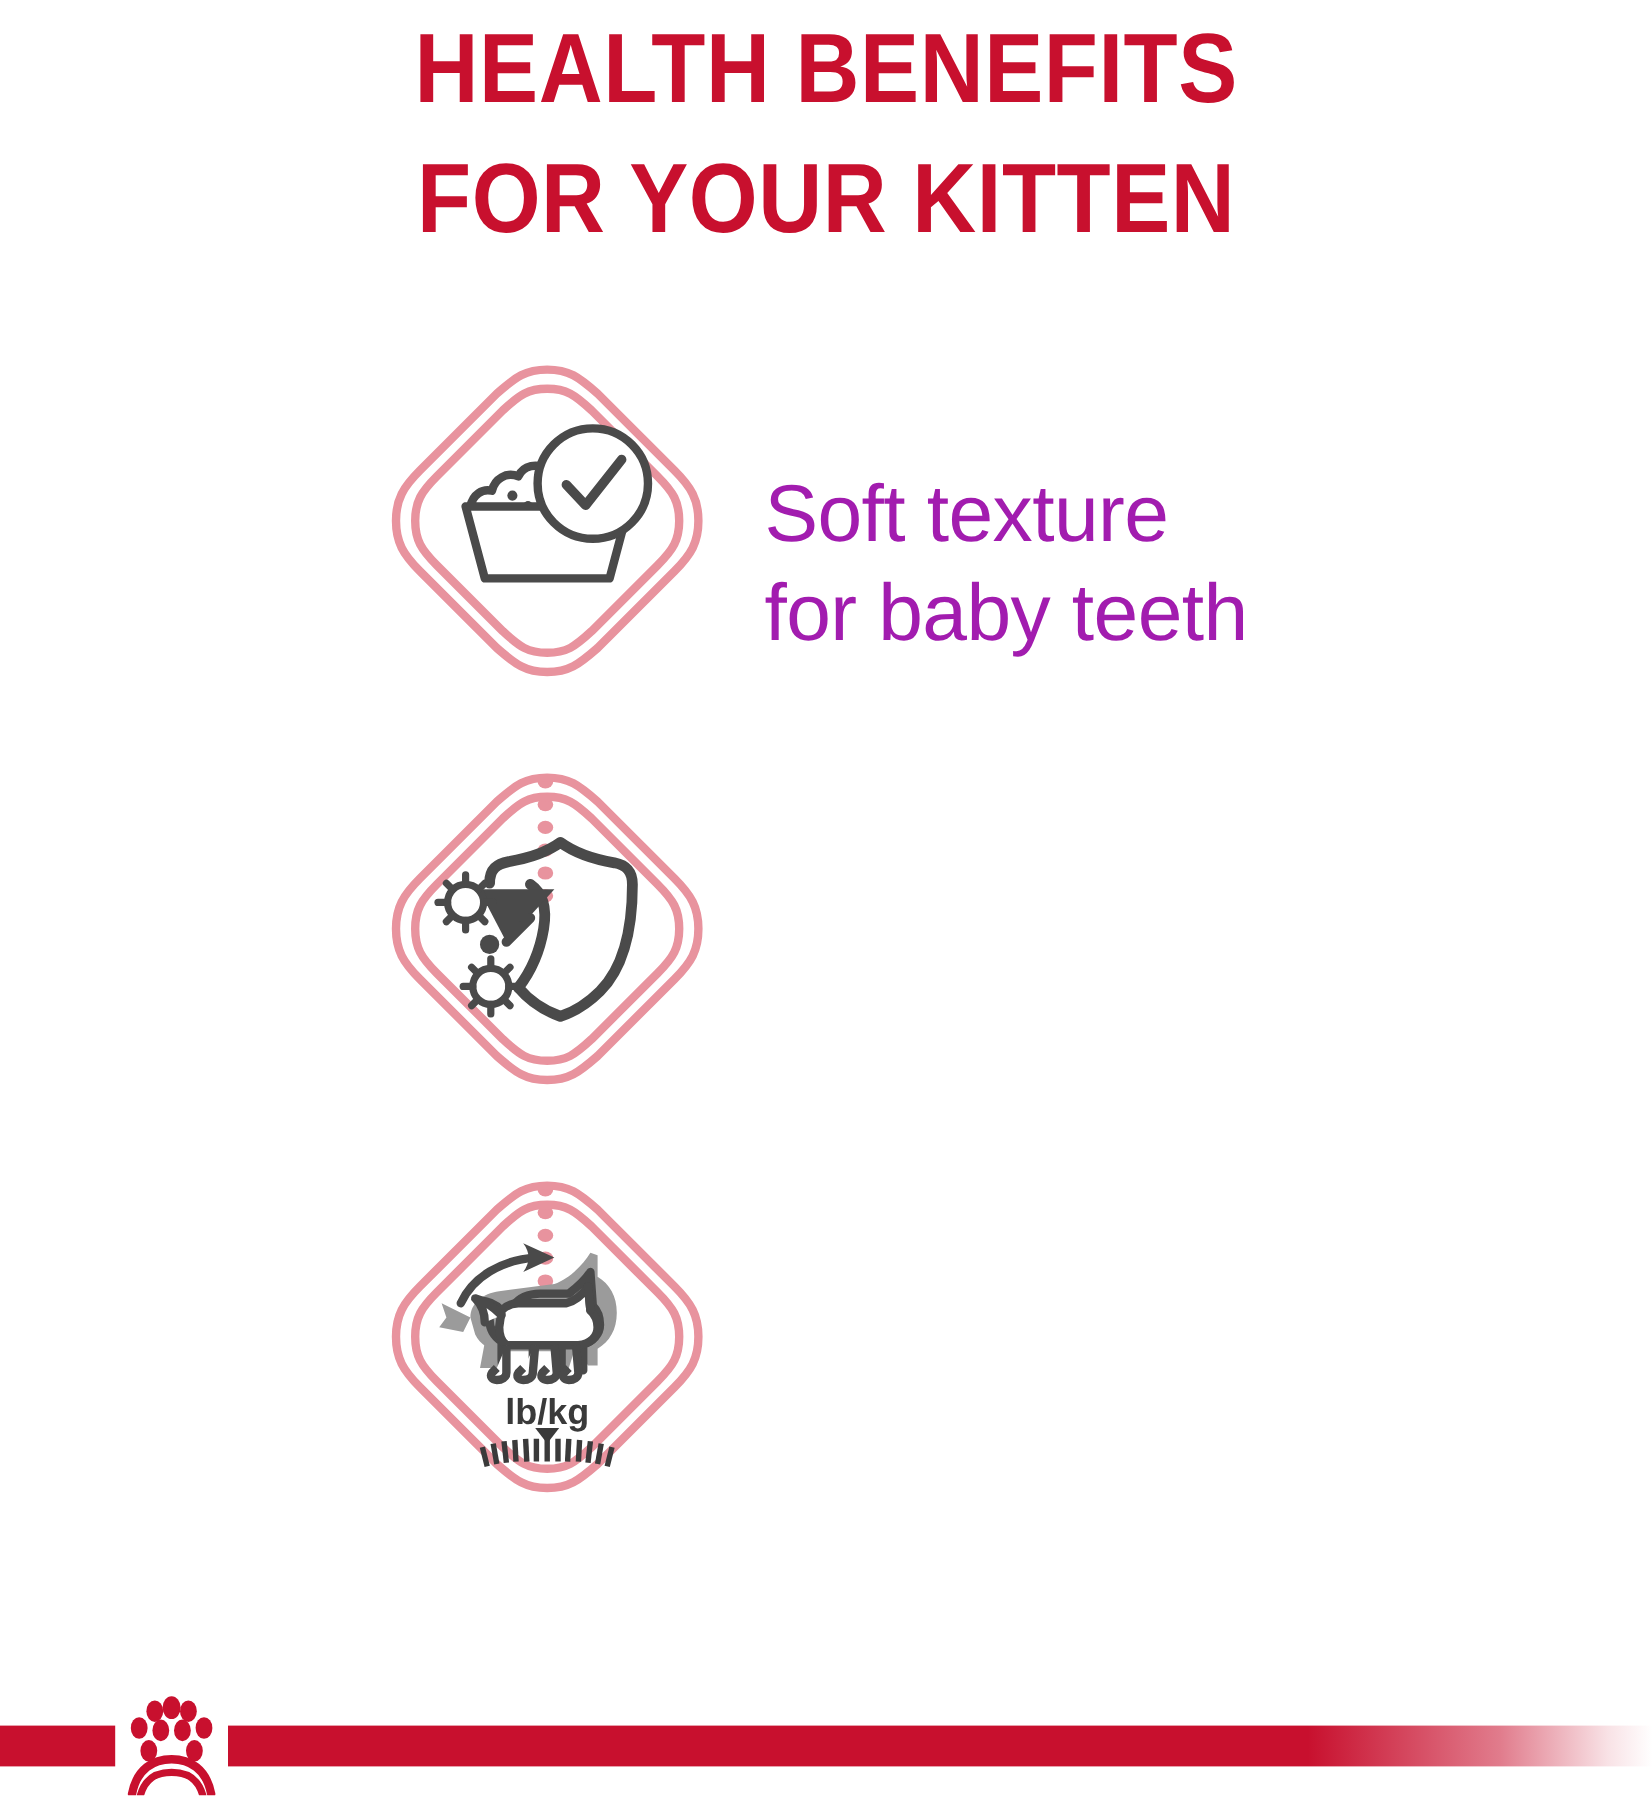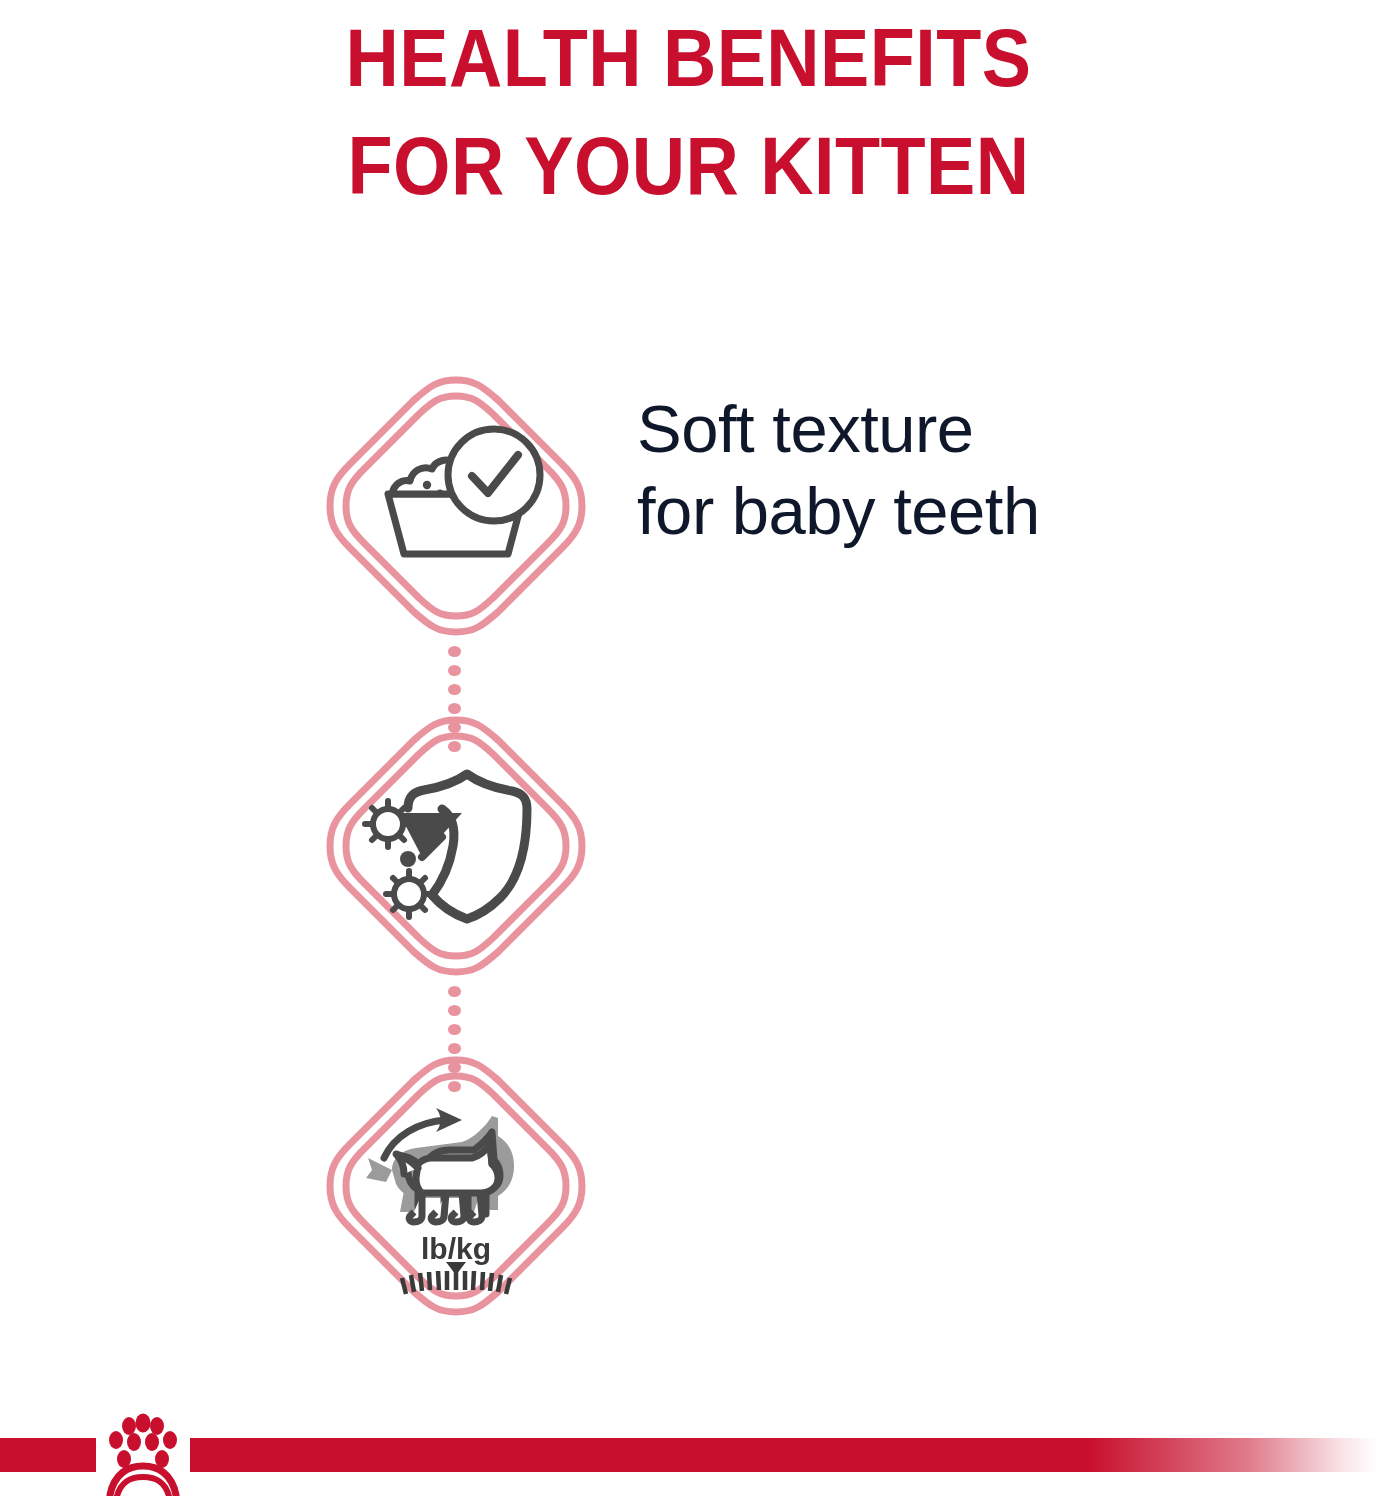--- a/index.html
+++ b/index.html
@@ -49,33 +49,33 @@
     display: flex;
     align-items: center;
   }
   .icon-slot {
     position: absolute;
     left: 320px;
     top: 0;
     width: 272px;
     height: 340px;
     display: flex;
-    align-items: flex-end;
+    align-items: flex-start;
     justify-content: center;
   }
   .icon-frame {
     width: 268px;
     height: 268px;
     display: block;
   }
   .benefit-label {
     position: absolute;
     left: 637px;
     width: 700px;
-    color: #0f172a;
+    color: #a21caf;
     font-family: "Liberation Sans", "DejaVu Sans", sans-serif;
     font-weight: normal;
     font-size: 67px;
     line-height: 82px;
     letter-spacing: -0.5px;
   }
   .benefit-label .lbl-line { display: block; }
 
   
   .connector {

